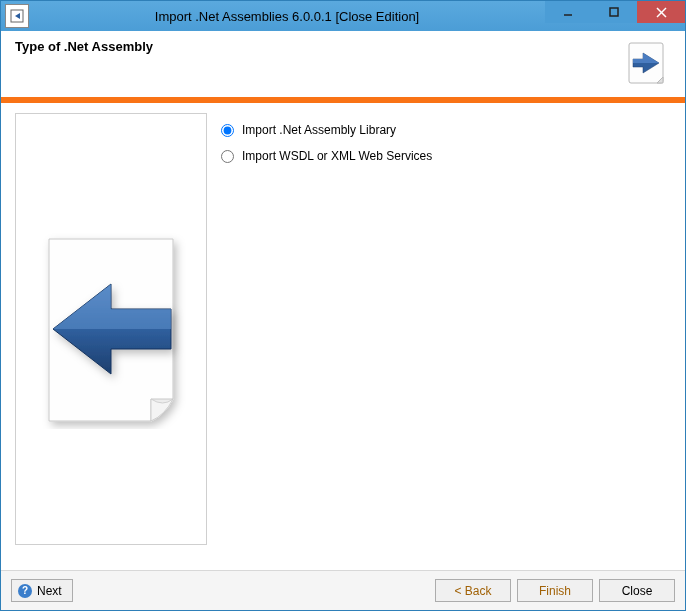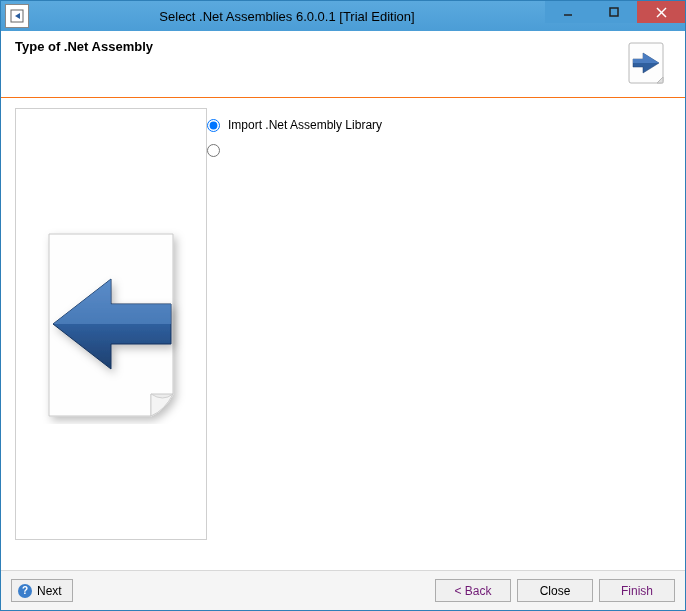--- a/index.html
+++ b/index.html
@@ -56,21 +56,21 @@
 
     .content {
       height: calc(611px - 30px - 2px);
       display: flex;
       flex-direction: column;
       background: #fff;
     }
 
     .header-panel {
       padding: 8px 14px 10px 14px;
-      border-bottom: 1px solid #f97316;
+      border-bottom: 6px solid #f97316;
       display: flex;
       align-items: flex-start;
       justify-content: space-between;
     }
     .header-text h2 {
       font-size: 13px;
       font-weight: bold;
       color: #000;
       margin-bottom: 2px;
     }
@@ -81,21 +81,21 @@
     }
     .header-icon {
       width: 48px;
       height: 48px;
     }
 
     .main-body {
       flex: 1;
       display: flex;
       padding: 10px 14px 10px 14px;
-      gap: 0;
+      gap: 14px;
     }
     .side-image {
       width: 192px;
       height: 432px;
       border: 1px solid #cfcfcf;
       display: flex;
       align-items: center;
       justify-content: center;
       background: #fff;
     }
@@ -134,21 +134,21 @@
       background: #f0f0f0;
       border: 1px solid #acacac;
       font-size: 12px;
       color: #000;
       cursor: pointer;
       display: inline-flex;
       align-items: center;
       justify-content: center;
     }
     .btn:disabled {
-      color: #701a75;
+      color: #a16207;
       cursor: default;
     }
     .btn.default {
       border-color: #0078d7;
       box-shadow: 0 0 0 1px rgba(0,120,215,0.35) inset;
     }
     .help-btn {
       height: 23px;
       padding: 0 10px 0 6px;
       background: #f0f0f0;
@@ -176,21 +176,21 @@
 </head>
 <body>
 
 <div class="titlebar">
   <div class="sys-icon">
     <svg width="14" height="14" viewBox="0 0 14 14">
       <rect x="1" y="1" width="12" height="12" fill="#fff" stroke="#666"></rect>
       <path d="M10 4 L5 7 L10 10 Z" fill="#2a5d9e"></path>
     </svg>
   </div>
-  <div class="title">Select .Net Assemblies 6.0.0.1 [Trial Edition]</div>
+  <div class="title">Import .Net Assemblies 6.0.0.1 [Close Edition]</div>
   <div class="win-controls">
     <div class="win-btn minimize">
       <svg width="10" height="10">
           <line x1="1" y1="8" x2="9" y2="8" stroke="#222" stroke-width="1.5"></line>
         </svg>
     </div>
     <div class="win-btn maximize">
       <svg width="10" height="10">
           <rect x="1" y="1" width="8" height="8" fill="none" stroke="#222" stroke-width="1.5"></rect>
         </svg>
@@ -244,27 +244,28 @@
       </svg>
     </div>
 
     <div class="radio-area">
       <div class="radio-row">
         <input type="radio" id="r1" name="asmtype" checked="" style="">
         <label for="r1">Import .Net Assembly Library</label>
       </div>
       <div class="radio-row">
         <input type="radio" id="r2" name="asmtype" style="">
+        <label for="r2">Import WSDL or XML Web Services</label>
       </div>
     </div>
   </div>
 
   <div class="footer">
     <button class="help-btn">
       <span class="q">?</span>
       <span>Next</span>
     </button>
     <div class="spacer"></div>
     <button class="btn" disabled="">&lt; Back</button>
+    <button class="btn" disabled="">Finish</button>
     <button class="btn">Close</button>
-    <button class="btn" disabled="">Finish</button>
   </div>
 </div>
 
 </body></html>

